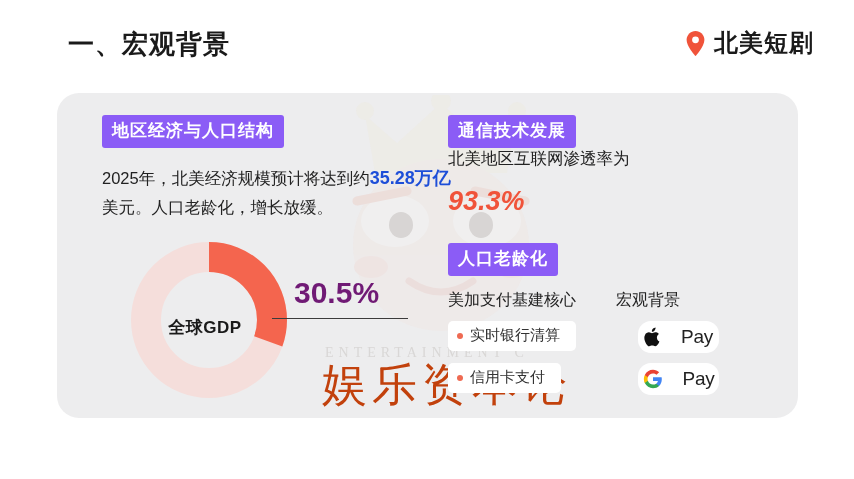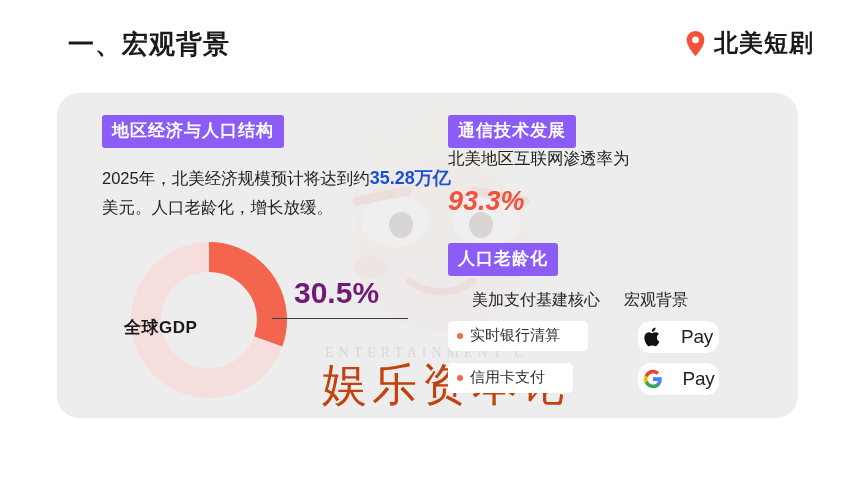--- a/index.html
+++ b/index.html
@@ -150,20 +150,21 @@
   }
   .donut-svg {
     position: absolute;
     left: 0; top: 0;
   }
   .donut-center-label {
     position: absolute;
     left: 0;
     top: 81px;
     width: 162px;
+    text-align: center;
     font-size: 17px;
     font-weight: 700;
     color: #1a1a1a;
     letter-spacing: 0.5px;
   }
   .donut-pct {
     position: absolute;
     left: 170px;
     top: 41px;
     font-size: 30px;
@@ -203,22 +204,21 @@
     font-size: 27px;
     letter-spacing: 0px;
     font-style: italic;
   }
   .sect-gap {
     height: 26px;
   }
   .sub-row {
     margin-top: 14px;
     display: flex;
-    gap: 20px;
-    margin-left: 24px;
+    gap: 36px;
   }
   .sub-head {
     font-size: 16px;
     color: #222222;
     white-space: nowrap;
   }
   .sub-head.second {
     margin-left: 4px;
   }
 
@@ -229,21 +229,21 @@
   }
   .pill-col {
     display: flex;
     flex-direction: column;
     gap: 12px;
     width: 160px;
   }
   .pill {
     background: #ffffff;
     border-radius: 5px;
-    padding: 5px 28px 6px 9px;
+    padding: 5px 16px 6px 9px;
     display: inline-flex;
     align-items: center;
     gap: 7px;
     font-size: 15px;
     color: #333333;
     white-space: nowrap;
     align-self: flex-start;
   }
   .pill-dot {
     width: 6px;

